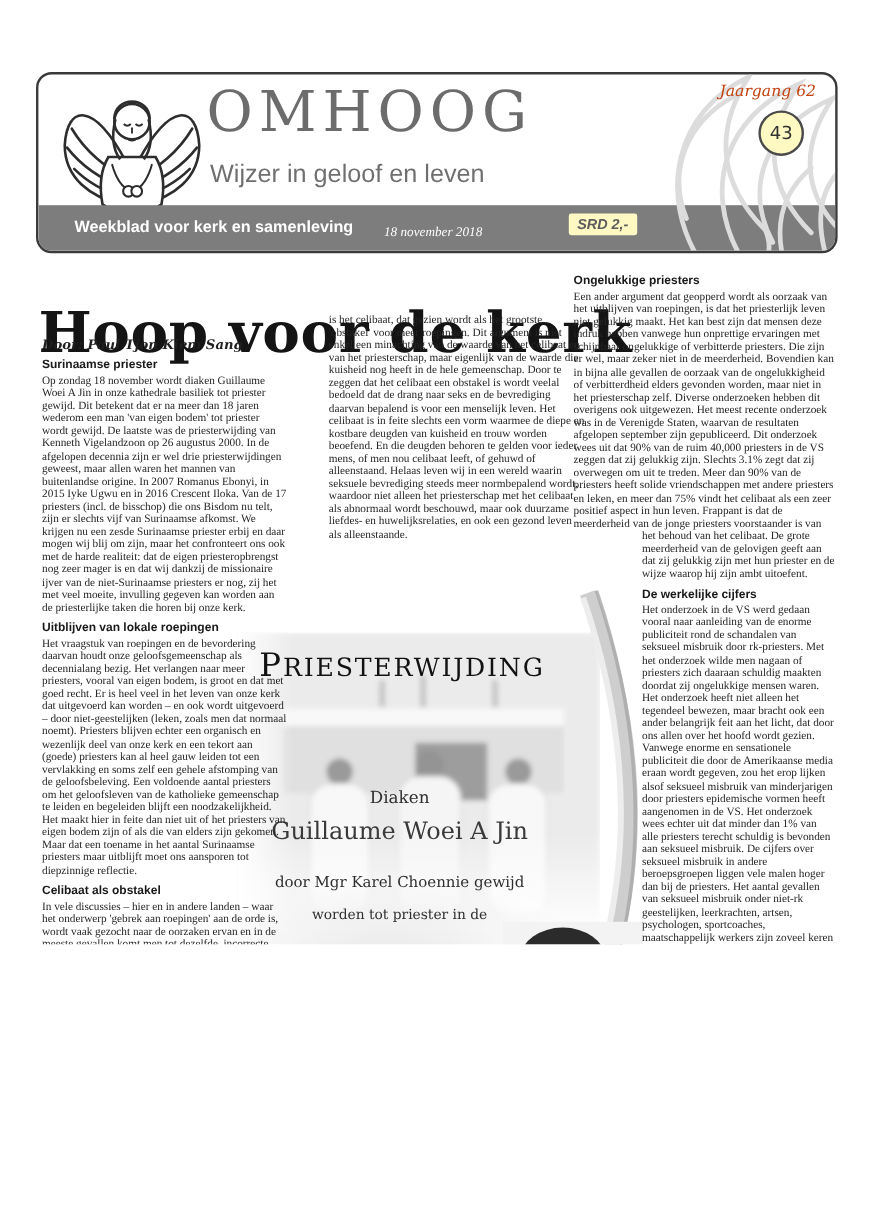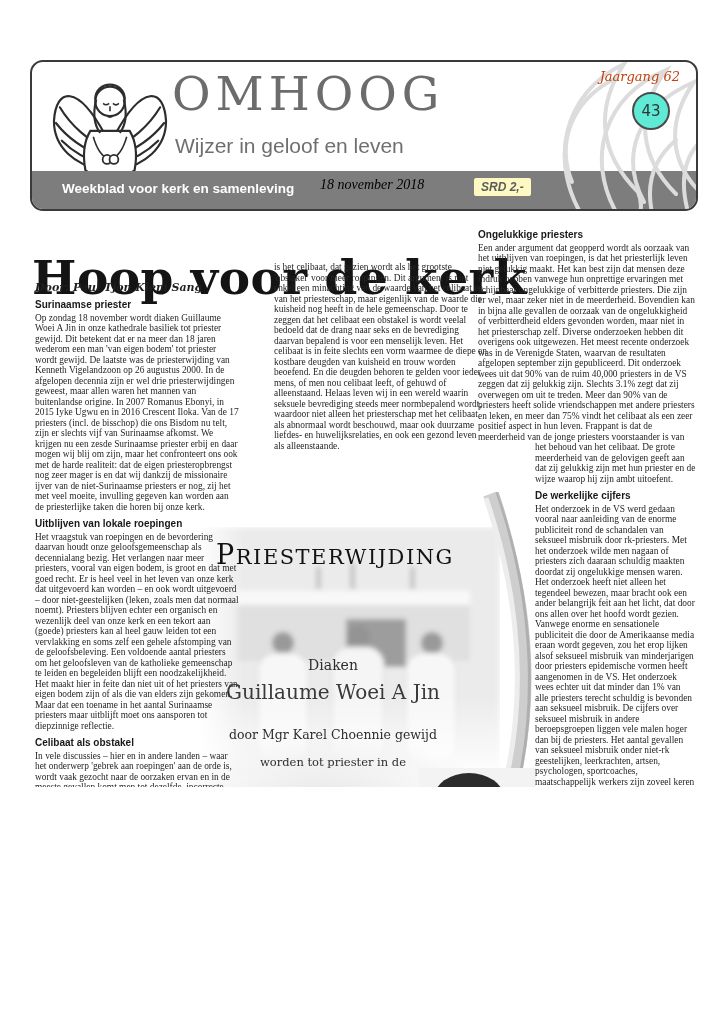--- a/index.html
+++ b/index.html
@@ -12,25 +12,25 @@
   .logo{position:absolute;left:12px;top:2px;width:132px;height:118px;}
   .mast-title{position:absolute;left:140px;top:4px;font-family:"DejaVu Serif",serif;
               font-size:47px;font-weight:400;color:#6c6c6c;letter-spacing:5px;}
   .mast-sub{position:absolute;left:143px;top:72px;font-family:"Liberation Sans",sans-serif;
             font-size:21px;color:#6f6f6f;}
   .wing-decor{position:absolute;right:0;top:0;width:180px;height:147px;z-index:3;}
   .volume{position:absolute;right:16px;top:7px;font-family:"DejaVu Serif",serif;
           font-style:italic;font-size:13px;color:#c2410c;z-index:4;}
   .issue-circle{position:absolute;right:26px;top:30px;width:34px;height:34px;border:2px solid #4a4a4a;
                 border-radius:50%;text-align:center;line-height:34px;font-family:"DejaVu Sans",sans-serif;
-                font-size:15px;color:#333;z-index:4;background:#5eead4;}
+                font-size:15px;color:#333;z-index:4;background:#fef9c3;}
   .mast-bar{position:absolute;left:0;bottom:0;width:100%;height:38px;background:#7d7d7d;z-index:2;}
   .bar-tagline{position:absolute;left:30px;top:10px;font-family:"Liberation Sans",sans-serif;
                font-weight:bold;font-size:13.5px;color:#ffffff;}
-  .bar-date{position:absolute;left:288px;top:6px;font-style:italic;font-size:14px;color:#000000;
+  .bar-date{position:absolute;left:288px;top:17px;font-style:italic;font-size:11px;color:#ffffff;
             font-family:"Liberation Serif",serif;}
   .bar-price{position:absolute;left:442px;top:7px;background:#fef9c3;color:#5d5d5d;
              font-family:Liberation Sans, sans-serif;font-weight:bold;font-style:italic;
              font-size:12px;padding:2px 7px;border-radius:2px;}
 
   
   .headline{position:absolute;left:32px;top:219px;font-family:"DejaVu Serif",serif;
             font-weight:700;font-size:47px;color:#141414;letter-spacing:0.5px;z-index:5;}
   .byline{position:absolute;left:35px;top:281px;font-family:"DejaVu Serif",serif;
           font-weight:700;font-style:italic;font-size:11px;color:#1f1f1f;z-index:5;}

